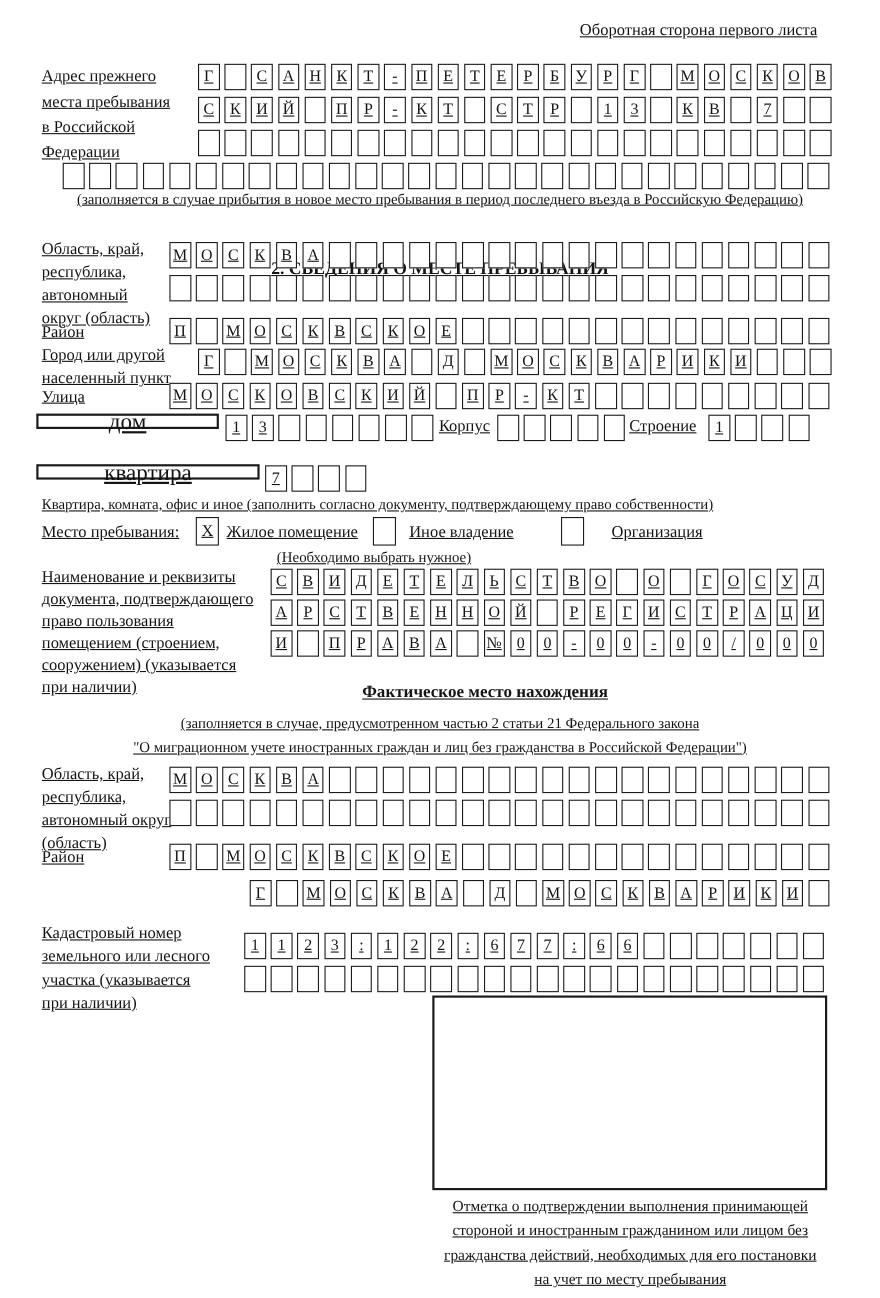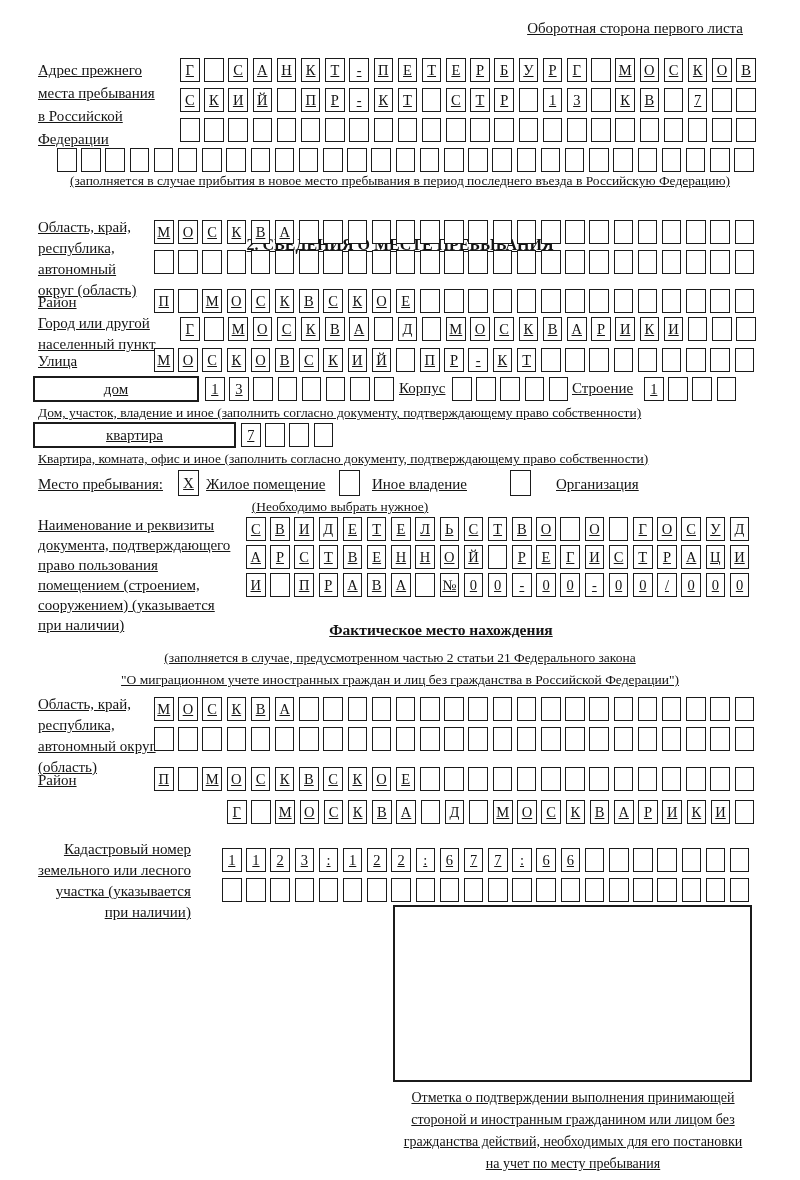--- a/index.html
+++ b/index.html
@@ -8,22 +8,22 @@
   .abs{position:absolute;text-decoration:underline;}
   .lab{font-size:15px;line-height:21px;}
   .lab23{font-size:15px;line-height:23px;}
   .cap{font-size:13.5px;line-height:18px;}
   .b{font-weight:bold;}
   .ctr{left:0;width:800px;text-align:center;}
   .cells{display:flex;gap:4.7px;}
   .cell{box-sizing:border-box;flex:0 0 19.5px;width:19.5px;height:24px;
         border:1.6px solid #1b1b1b;display:flex;align-items:center;justify-content:center;
         font-size:14.5px;line-height:1;background:#fff;}
-  .rect{box-sizing:border-box;border:2px solid #1b1b1b;height:26px;
-        display:flex;align-items:center;justify-content:center;font-size:15px;background:#fff;}
+  .rect{box-sizing:border-box;border:2px solid #1b1b1b;height:14px;
+        display:flex;align-items:center;justify-content:center;font-size:21px;background:#fff;}
   .chk{box-sizing:border-box;width:21px;height:26px;border:1.6px solid #1b1b1b;
        display:flex;align-items:center;justify-content:center;font-size:15px;background:#fff;}
   .stamp{box-sizing:border-box;border:2px solid #1b1b1b;background:#fff;}
 </style>
 </head>
 <body>
 
 <div class="page">
 
   <div class="abs lab" style="top:18px;right:57px;">Оборотная сторона первого листа</div>
@@ -316,21 +316,20 @@
       <span class="cell"></span>
       <span class="cell"></span>
     </div>
   <div class="abs lab" style="left:572px;top:378px;">Строение</div>
   <div class="abs cells" style="left:644px;top:377px;">
       <span class="cell">1</span>
       <span class="cell"></span>
       <span class="cell"></span>
       <span class="cell"></span>
     </div>
-  <div class="abs cap" style="left:38px;top:404px;">Дом, участок, владение и иное (заполнить согласно документу, подтверждающему право собственности)</div>
 
   <div class="abs rect" style="left:33px;top:422px;width:203px;">квартира</div>
   <div class="abs cells" style="left:241px;top:423px;">
       <span class="cell">7</span>
       <span class="cell"></span>
       <span class="cell"></span>
       <span class="cell"></span>
     </div>
   <div class="abs cap" style="left:38px;top:450px;">Квартира, комната, офис и иное (заполнить согласно документу, подтверждающему право собственности)</div>
 
@@ -535,21 +534,21 @@
       <span class="cell">К</span>
       <span class="cell">В</span>
       <span class="cell">А</span>
       <span class="cell">Р</span>
       <span class="cell">И</span>
       <span class="cell">К</span>
       <span class="cell">И</span>
       <span class="cell"></span>
     </div>
 
-  <div class="abs lab" style="left:38px;top:839px;text-align:right;">
+  <div class="abs lab" style="left:38px;top:839px;">
       <div>Кадастровый номер</div>
       <div>земельного или лесного</div>
       <div>участка (указывается</div>
       <div>при наличии)</div>
     </div>
   <div class="abs cells" style="left:222px;top:848px;">
       <span class="cell">1</span>
       <span class="cell">1</span>
       <span class="cell">2</span>
       <span class="cell">3</span>

